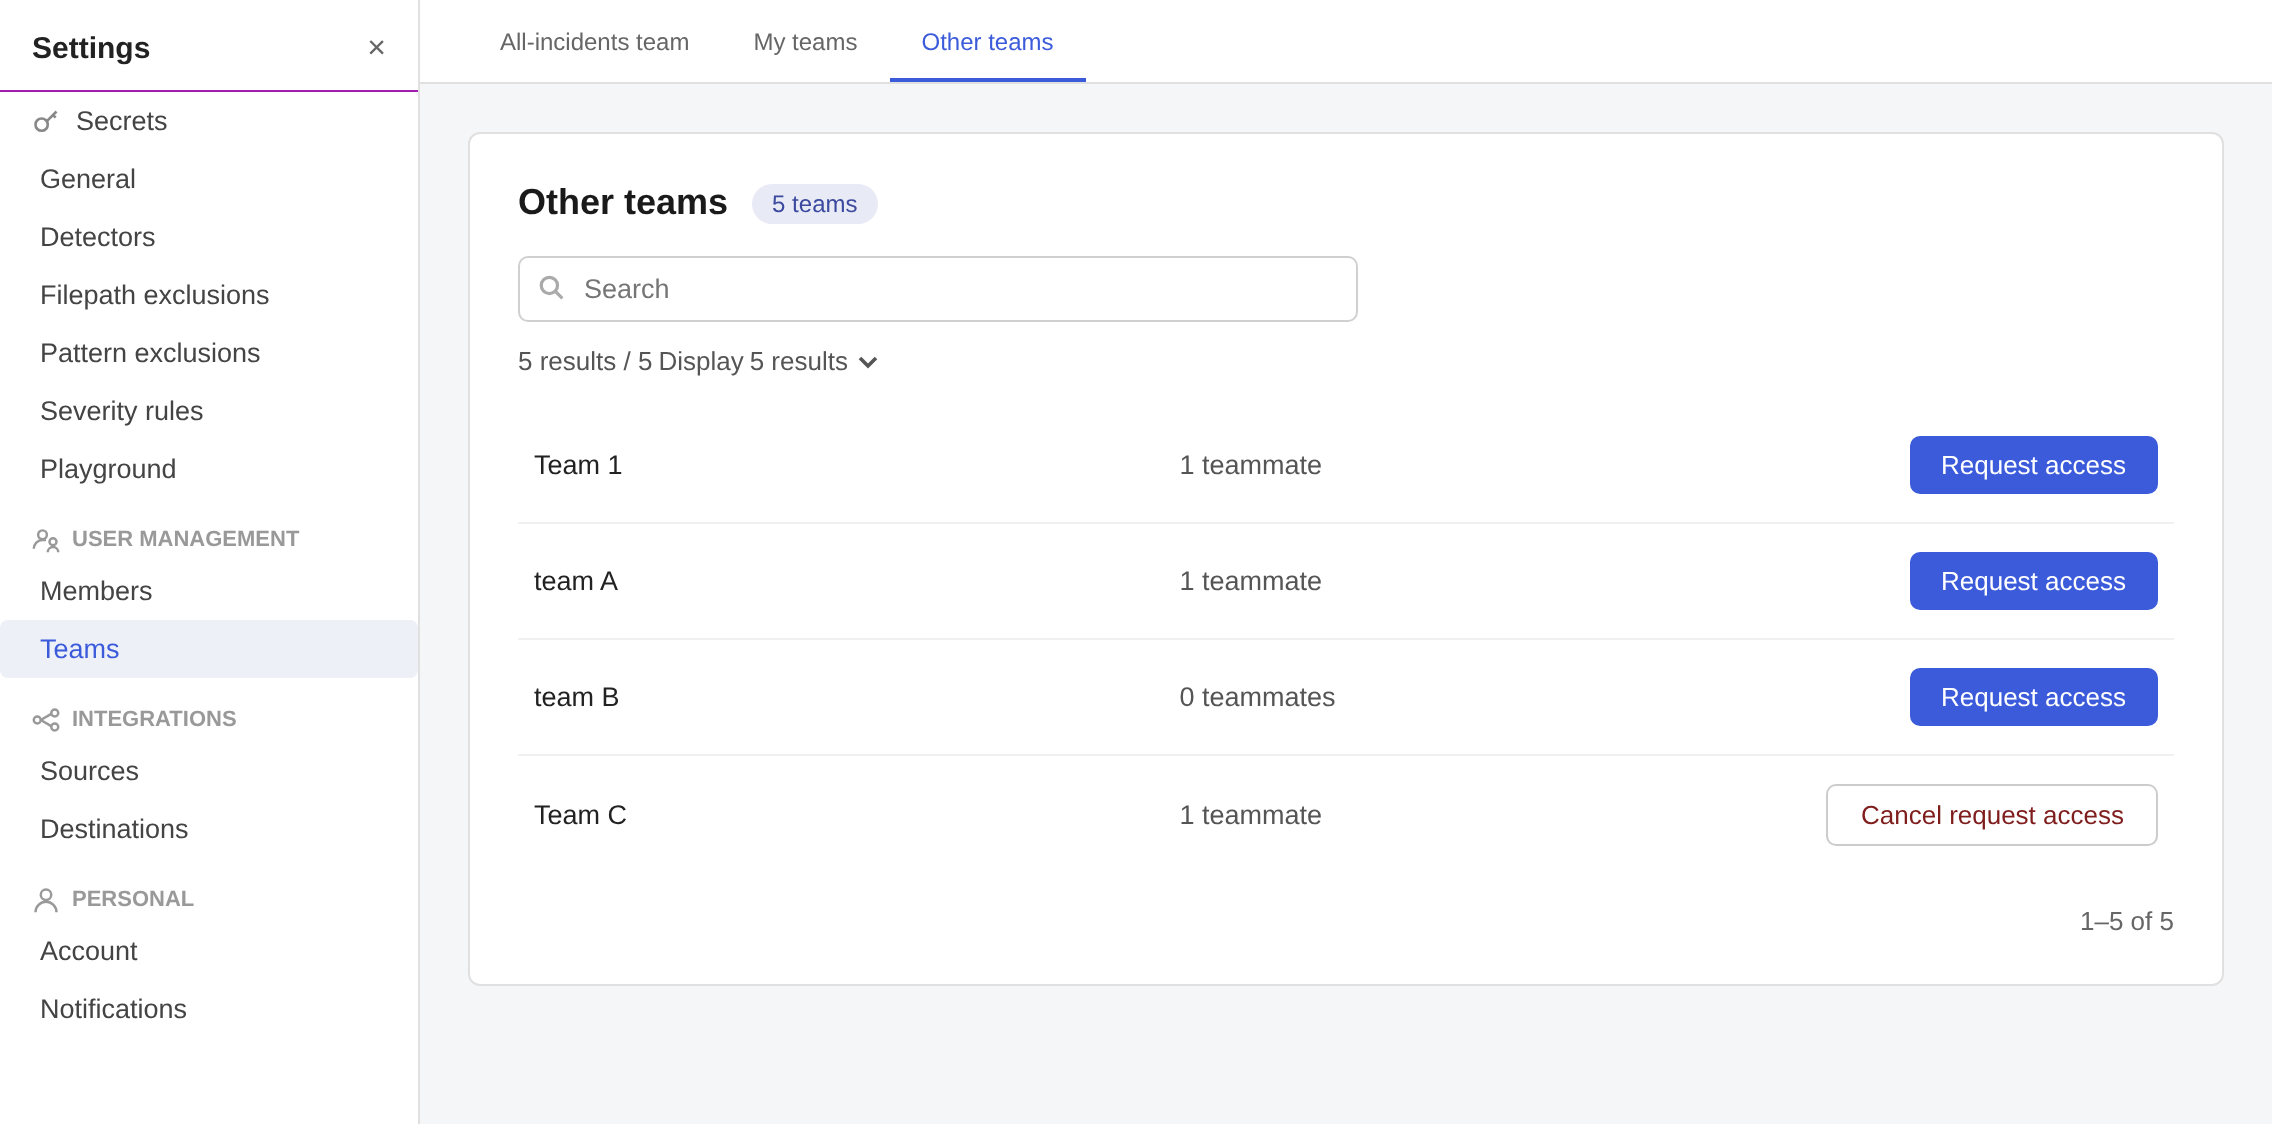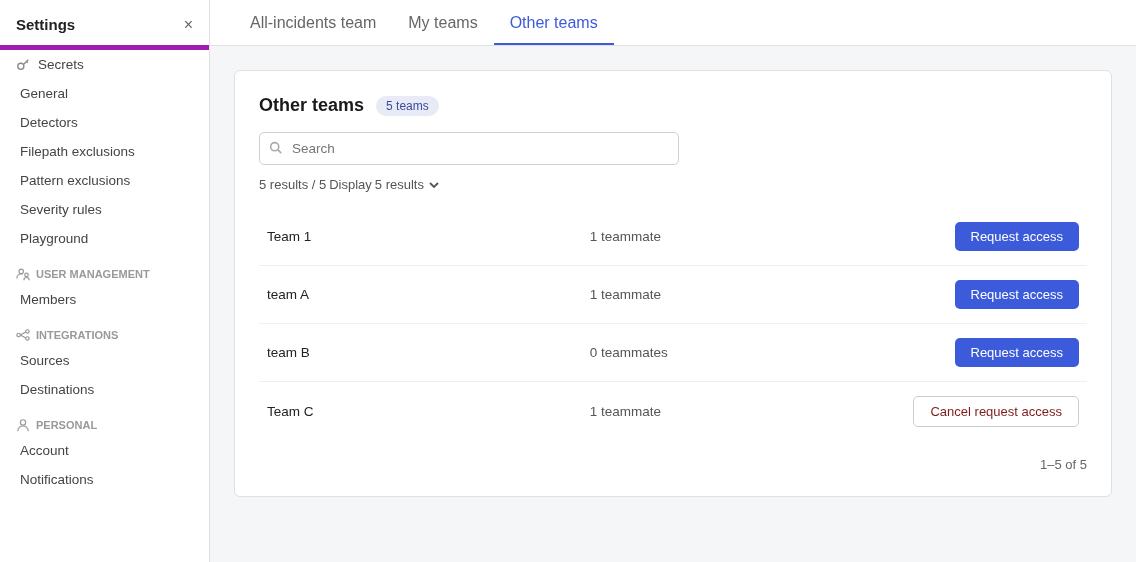--- a/index.html
+++ b/index.html
@@ -1,32 +1,32 @@
 <!DOCTYPE html>
 <html><head>
   <meta charset="utf-8">
   <style>
     * { box-sizing: border-box; margin: 0; padding: 0; }
     body { font-family: -apple-system, BlinkMacSystemFont, 'Segoe UI', sans-serif; font-size: 14px; color: #333; background: #f5f6f8; display: flex; height: 562px; overflow: hidden; }
 
     
     .sidebar { width: 210px; background: #fff; border-right: 1px solid #e0e0e0; display: flex; flex-direction: column; height: 100%; overflow-y: auto; flex-shrink: 0; }
-    .sidebar-header { display: flex; align-items: center; justify-content: space-between; padding: 16px 16px 12px; border-bottom: 5px solid #a21caf; }
+    .sidebar-header { display: flex; align-items: center; justify-content: space-between; padding: 16px 16px 12px; border-bottom: 1px solid #a21caf; }
     .sidebar-title { font-weight: 600; font-size: 15px; color: #222; }
     .sidebar-close { cursor: pointer; color: #666; font-size: 16px; line-height: 1; }
     .sidebar-section-label { font-size: 11px; color: #999; font-weight: 700; text-transform: uppercase; padding: 14px 16px 4px; display: flex; align-items: center; gap: 6px; }
     .sidebar-item { padding: 7px 16px 7px 20px; cursor: pointer; color: #444; font-size: 13.5px; }
     .sidebar-item.active { background: #eef0f8; color: #3b5bdb; font-weight: 500; border-radius: 4px; }
 
     
     .main { flex: 1; display: flex; flex-direction: column; overflow: hidden; background: #f5f6f8; }
 
     
     .tabs-bar { background: #fff; border-bottom: 1px solid #e0e0e0; display: flex; align-items: flex-end; padding: 0 24px; gap: 0; }
-    .tab { padding: 14px 16px 11px; cursor: pointer; font-size: 16px; color: #666; border-bottom: 2px solid transparent; white-space: nowrap; }
+    .tab { padding: 14px 16px 11px; cursor: pointer; font-size: 12px; color: #666; border-bottom: 2px solid transparent; white-space: nowrap; }
     .tab.active { color: #3b5bdb; border-bottom: 2px solid #3b5bdb; font-weight: 500; }
 
     
     .content { flex: 1; overflow-y: auto; padding: 24px; }
     .content-card { background: #fff; border: 1px solid #e0e0e0; border-radius: 6px; padding: 24px; }
 
     
     .section-header { display: flex; align-items: center; gap: 12px; margin-bottom: 16px; }
     .section-title { font-size: 18px; font-weight: 600; color: #1a1a1a; }
     .badge { background: #e8eaf6; color: #3b4a9e; font-size: 12px; font-weight: 500; padding: 3px 10px; border-radius: 12px; }
@@ -89,20 +89,21 @@
   <div class="sidebar-section-label">
     <svg width="14" height="14" viewBox="0 0 16 16" fill="none" stroke="#999" stroke-width="1.4">
         <circle cx="6" cy="5" r="2.5"></circle>
         <path d="M1 13c0-2.76 2.24-5 5-5h2"></path>
         <circle cx="12" cy="9" r="2"></circle>
         <path d="M9 15c0-1.66 1.34-3 3-3s3 1.34 3 3"></path>
       </svg>
     <span>User management</span>
   </div>
   <div class="sidebar-item"><span>Members</span></div>
+  <div class="sidebar-item active"><span>Teams</span></div>
 
   <div class="sidebar-section-label">
     <svg width="14" height="14" viewBox="0 0 16 16" fill="none" stroke="#999" stroke-width="1.4">
         <circle cx="3" cy="8" r="2"></circle>
         <circle cx="13" cy="4" r="2"></circle>
         <circle cx="13" cy="12" r="2"></circle>
         <line x1="5" y1="8" x2="11" y2="4.5"></line>
         <line x1="5" y1="8" x2="11" y2="11.5"></line>
       </svg>
     <span>Integrations</span>

